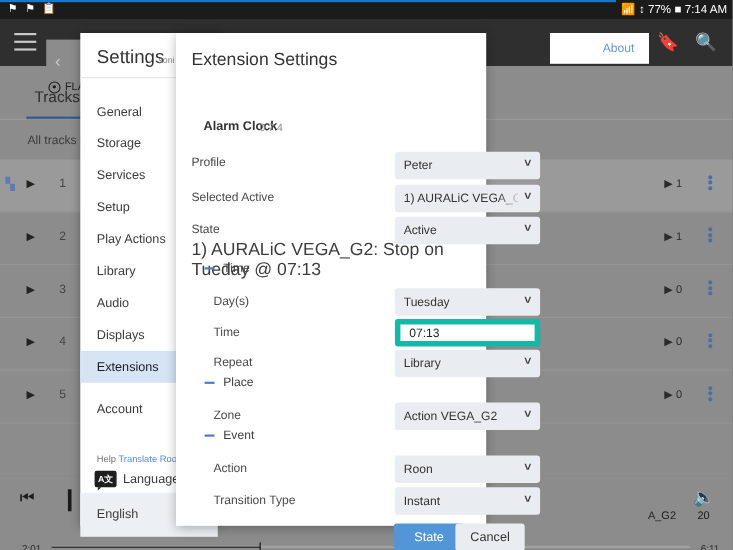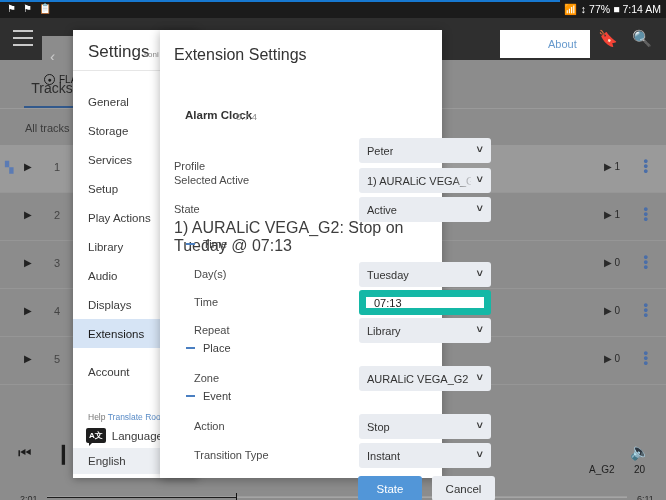--- a/index.html
+++ b/index.html
@@ -126,21 +126,21 @@
   .lang-badge {
     background:#1e1e1e; color:#fff; font-size:8px; font-weight:700;
     padding:2px 3px; border-radius:2px; position:relative;
   }
   .lang-badge:after {
     content:""; position:absolute; left:3px; bottom:-3px;
     border-left:3px solid #1e1e1e; border-bottom:3px solid transparent;
   }
   .lang-label { font-size:11.5px; color:#3b3b3b; }
   .lang-value {
-    position:absolute; left:0; top:418px; width:125px; height:26px;
+    position:absolute; left:0; top:418px; width:125px; height:40px;
     background:#eceff3; display:flex; align-items:center;
     padding-left:15px; font-size:11.5px; color:#3b3b3b;
   }
   .about-link {
     position:absolute; left:548px; top:38px; font-size:11px; color:#6699cc; cursor:pointer;
   }
   .about-bg {
     position:absolute; left:500px; top:30px; width:90px; height:28px; background:#fff;
   }
 
@@ -171,38 +171,38 @@
     position:absolute; right:8px; top:5px; color:#3a3a3a; font-size:11px; font-weight:700;
   }
   .select .txt { white-space:nowrap; overflow:hidden; }
   .select.fade .txt {
     width:104px;
     -webkit-mask-image: linear-gradient(to right, #000 82%, rgba(0,0,0,.15) 100%);
     mask-image: linear-gradient(to right, #000 82%, rgba(0,0,0,.15) 100%);
   }
   .textinput {
     position:absolute; left:199px; top:0; width:132px; height:25px;
-    background:#fff; border:7px solid #14b8a6; border-radius:3px;
+    background:#fff; border:5px solid #14b8a6; border-radius:3px;
     display:flex; align-items:center; padding-left:8px;
     font-size:11px; color:#222;
   }
   .alarm-desc { position:absolute; left:14px; top:189px; font-size:16px; color:#3d3d3d; }
   .group {
     position:absolute; left:26px; font-size:11px; color:#3d3d3d;
     display:flex; align-items:center; gap:8px; cursor:pointer;
   }
   .group .minus { display:inline-block; width:9px; height:2px; background:#4a7fc1; }
   .btn-row { position:absolute; left:0; top:446px; }
   .btn {
     position:absolute; height:25px; border-radius:3px;
     display:flex; align-items:center; justify-content:center;
     font-size:11.5px; cursor:pointer;
   }
   .btn-save { left:198px; width:64px; background:#5296d8; color:#fff; }
-  .btn-cancel { left:272px; width:63px; background:#e9ecf1; color:#333;text-align:center; }
+  .btn-cancel { left:254px; width:63px; background:#e9ecf1; color:#333;text-align:center; }
 </style>
 </head>
 <body>
 
 <div id="root">
 
   <div class="statusbar">
     <div class="blueline"></div>
     <div class="sb-left">
       <span class="sb-ico">⚑</span>
@@ -360,21 +360,21 @@
     <div class="lang-value">English</div>
   </div>
 
   <div class="dialog">
     <div class="dlg-title">Extension Settings</div>
     <div class="dlg-ext">Alarm Clock</div>
     <div class="dlg-ext-ver">0.7.4</div>
     <div class="alarm-desc">1) AURALiC VEGA_G2: Stop on Tueday @ 07:13</div>
     <div id="dialog-body">
         <div class="row" style="top:108px">
-          <span class="row-label" style="left:14px;top:22px">Profile</span>
+          <span class="row-label" style="left:14px;top:4px">Profile</span>
           <div class="select">
             <span class="txt">Peter</span>
             <span class="caret">˅</span>
           </div>
         </div>
         <div class="row" style="top:138px">
           <span class="row-label" style="left:14px;top:6px">Selected Active</span>
           <div class="select fade">
             <span class="txt">1) AURALiC VEGA_G2: St</span>
             <span class="caret">˅</span>
@@ -411,32 +411,32 @@
             <span class="caret">˅</span>
           </div>
         </div>
         <div class="group" style="top:312px">
           <span class="minus"></span>
           <span>Place</span>
         </div>
         <div class="row" style="top:336px">
           <span class="row-label" style="left:34px;top:6px">Zone</span>
           <div class="select">
-            <span class="txt">AURALiC VEGA_G2</span>
+            <span class="txt">Action VEGA_G2</span>
             <span class="caret">˅</span>
           </div>
         </div>
         <div class="group" style="top:360px">
           <span class="minus"></span>
           <span>Event</span>
         </div>
         <div class="row" style="top:384px">
           <span class="row-label" style="left:34px;top:6px">Action</span>
           <div class="select">
-            <span class="txt">Stop</span>
+            <span class="txt">Roon</span>
             <span class="caret">˅</span>
           </div>
         </div>
         <div class="row" style="top:413px">
           <span class="row-label" style="left:34px;top:6px">Transition Type</span>
           <div class="select">
             <span class="txt">Instant</span>
             <span class="caret">˅</span>
           </div>
         </div>

